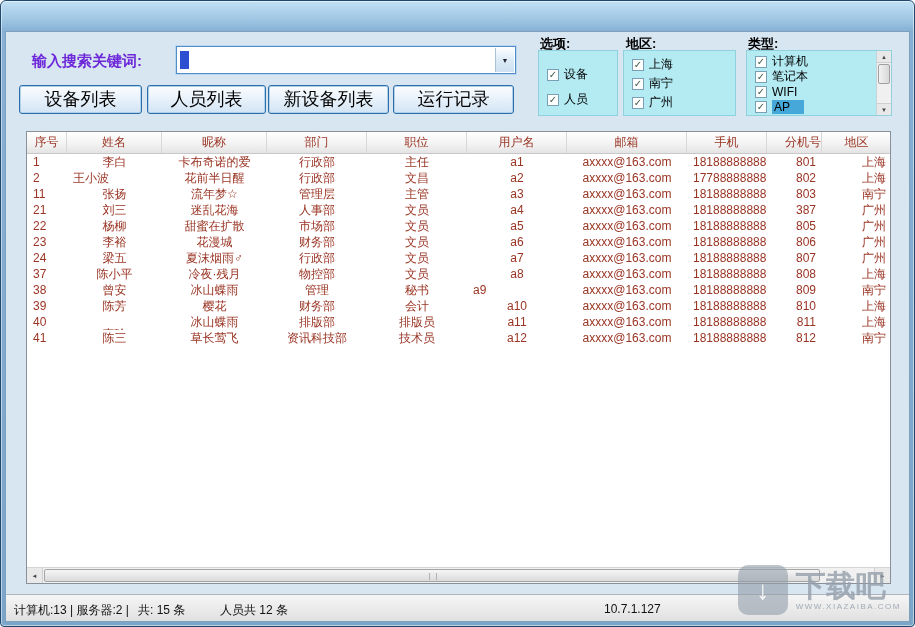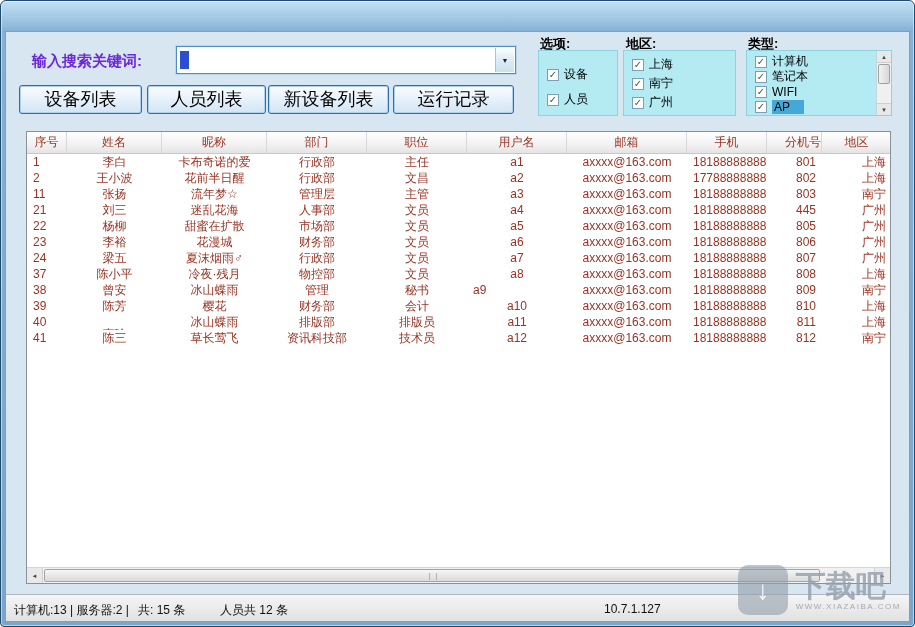--- a/index.html
+++ b/index.html
@@ -219,21 +219,21 @@
             <div class="cell" style="width: 100px; text-align: center;">行政部</div>
             <div class="cell" style="width: 100px; text-align: center;">主任</div>
             <div class="cell" style="width: 100px; text-align: center;">a1</div>
             <div class="cell" style="width: 120px; text-align: center;">axxxx@163.com</div>
             <div class="cell" style="width: 80px; text-align: center;">18188888888</div>
             <div class="cell" style="width: 55px; text-align: right;">801</div>
             <div class="cell" style="width: 70px; text-align: right;">上海</div>
           </div>
           <div class="trow">
             <div class="cell" style="width: 40px; text-align: left;">2</div>
-            <div class="cell" style="width: 95px; text-align: center;">王小波</div>
+            <div class="cell" style="width: 95px; text-align: left;">王小波</div>
             <div class="cell" style="width: 105px; text-align: center;">花前半日醒</div>
             <div class="cell" style="width: 100px; text-align: center;">行政部</div>
             <div class="cell" style="width: 100px; text-align: center;">文昌</div>
             <div class="cell" style="width: 100px; text-align: center;">a2</div>
             <div class="cell" style="width: 120px; text-align: center;">axxxx@163.com</div>
             <div class="cell" style="width: 80px; text-align: center;">17788888888</div>
             <div class="cell" style="width: 55px; text-align: right;">802</div>
             <div class="cell" style="width: 70px; text-align: right;">上海</div>
           </div>
           <div class="trow">
@@ -250,21 +250,21 @@
           </div>
           <div class="trow">
             <div class="cell" style="width: 40px; text-align: left;">21</div>
             <div class="cell" style="width: 95px; text-align: center;">刘三</div>
             <div class="cell" style="width: 105px; text-align: center;">迷乱花海</div>
             <div class="cell" style="width: 100px; text-align: center;">人事部</div>
             <div class="cell" style="width: 100px; text-align: center;">文员</div>
             <div class="cell" style="width: 100px; text-align: center;">a4</div>
             <div class="cell" style="width: 120px; text-align: center;">axxxx@163.com</div>
             <div class="cell" style="width: 80px; text-align: center;">18188888888</div>
-            <div class="cell" style="width: 55px; text-align: right;">445</div>
+            <div class="cell" style="width: 55px; text-align: right;">387</div>
             <div class="cell" style="width: 70px; text-align: right;">广州</div>
           </div>
           <div class="trow">
             <div class="cell" style="width: 40px; text-align: left;">22</div>
             <div class="cell" style="width: 95px; text-align: center;">杨柳</div>
             <div class="cell" style="width: 105px; text-align: center;">甜蜜在扩散</div>
             <div class="cell" style="width: 100px; text-align: center;">市场部</div>
             <div class="cell" style="width: 100px; text-align: center;">文员</div>
             <div class="cell" style="width: 100px; text-align: center;">a5</div>
             <div class="cell" style="width: 120px; text-align: center;">axxxx@163.com</div>

